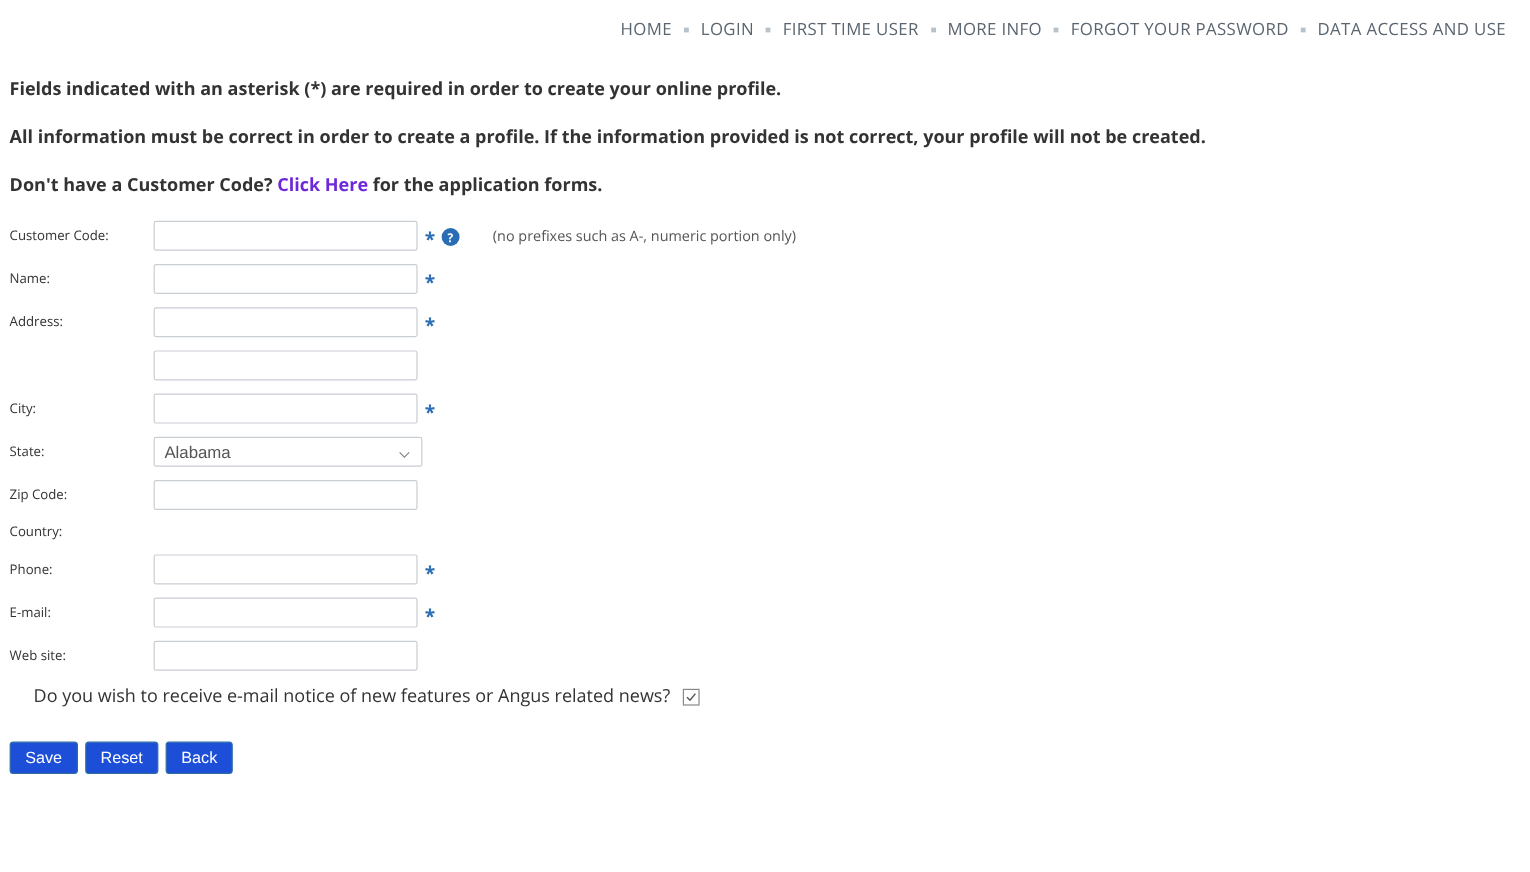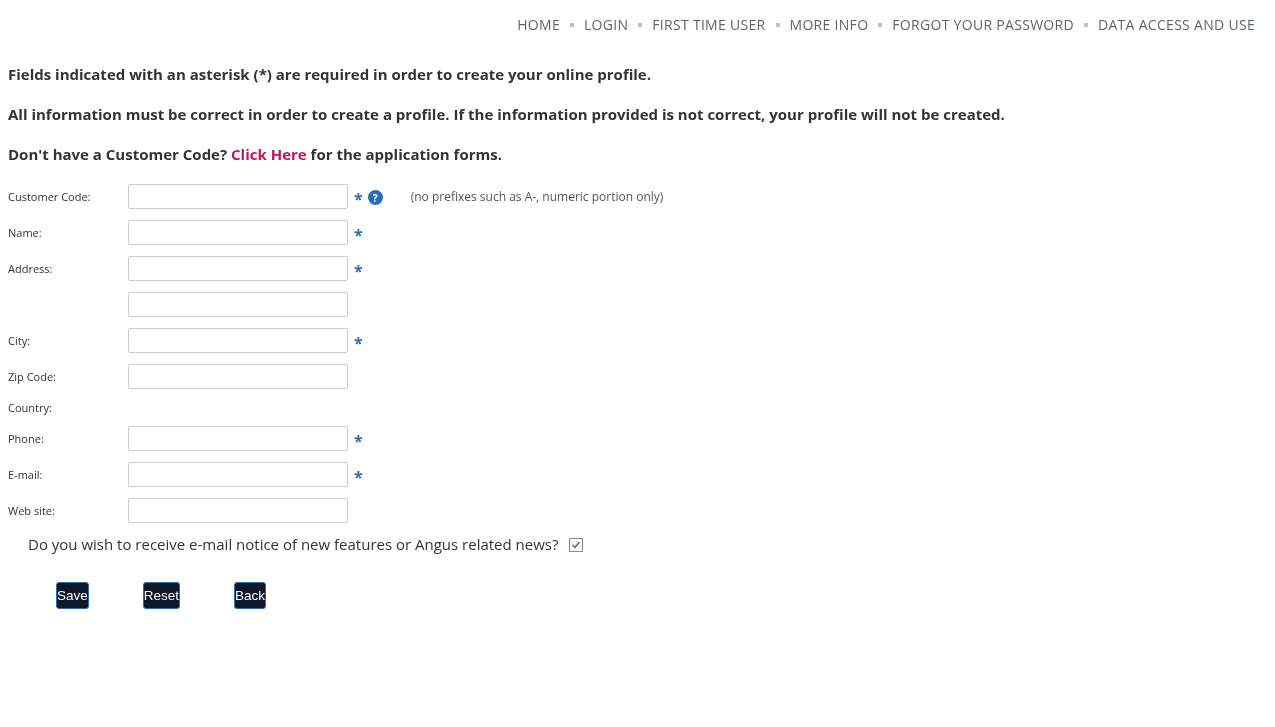--- a/index.html
+++ b/index.html
@@ -35,21 +35,21 @@
     .content {
       padding: 30px 0 0 8px;
     }
     .intro p {
       margin-bottom: 20px;
       color: #333;
       font-size: 15px;
       font-weight: bold;
     }
     .intro a {
-      color: #be185d;
+      color: #6d28d9;
       text-decoration: none;
     }
     .form-area {
       margin-top: 20px;
     }
     .form-row {
       display: flex;
       align-items: center;
       margin-bottom: 11px;
     }
@@ -145,28 +145,27 @@
       position: relative;
       top: 1px;
     }
     .chk svg { display: block; }
     .btn-row {
       display: flex;
       gap: 6px;
       margin-top: 28px;
     }
     .btn {
-      background: #0f172a;
+      background: #1d4ed8;
       color: #fff;
       border: 1px solid #2e6da4;
       border-radius: 3px;
-      padding: 5px 0;
+      padding: 5px 12px;
       font-size: 13.5px;
       cursor: pointer;
-      margin-left: 48px;
     }
   </style>
 </head>
 <body>
 
 <nav class="top-nav">
   <a href="#">HOME</a>
   <span class="nav-sep"></span>
   <a href="#">LOGIN</a>
   <span class="nav-sep"></span>
@@ -214,20 +213,33 @@
       <span class="form-label-empty"></span>
       <input class="form-input" type="text" value="" style="">
     </div>
 
     <div class="form-row">
       <label class="form-label">City:</label>
       <input class="form-input" type="text" value="" style="">
       <span class="asterisk">*</span>
     </div>
 
+    <div class="form-row">
+      <label class="form-label">State:</label>
+      <div class="select-wrap">
+        <select class="form-select">
+          <option>Alabama</option>
+        </select>
+        <span class="select-chevron">
+          <svg width="10" height="6" viewBox="0 0 10 6">
+              <path d="M1 1 L5 5 L9 1" stroke="#888" stroke-width="1" fill="none"></path>
+            </svg>
+        </span>
+      </div>
+    </div>
 
     <div class="form-row">
       <label class="form-label">Zip Code:</label>
       <input class="form-input" type="text" value="" style="">
     </div>
 
     <div class="form-row">
       <label class="form-label">Country:</label>
     </div>
 

